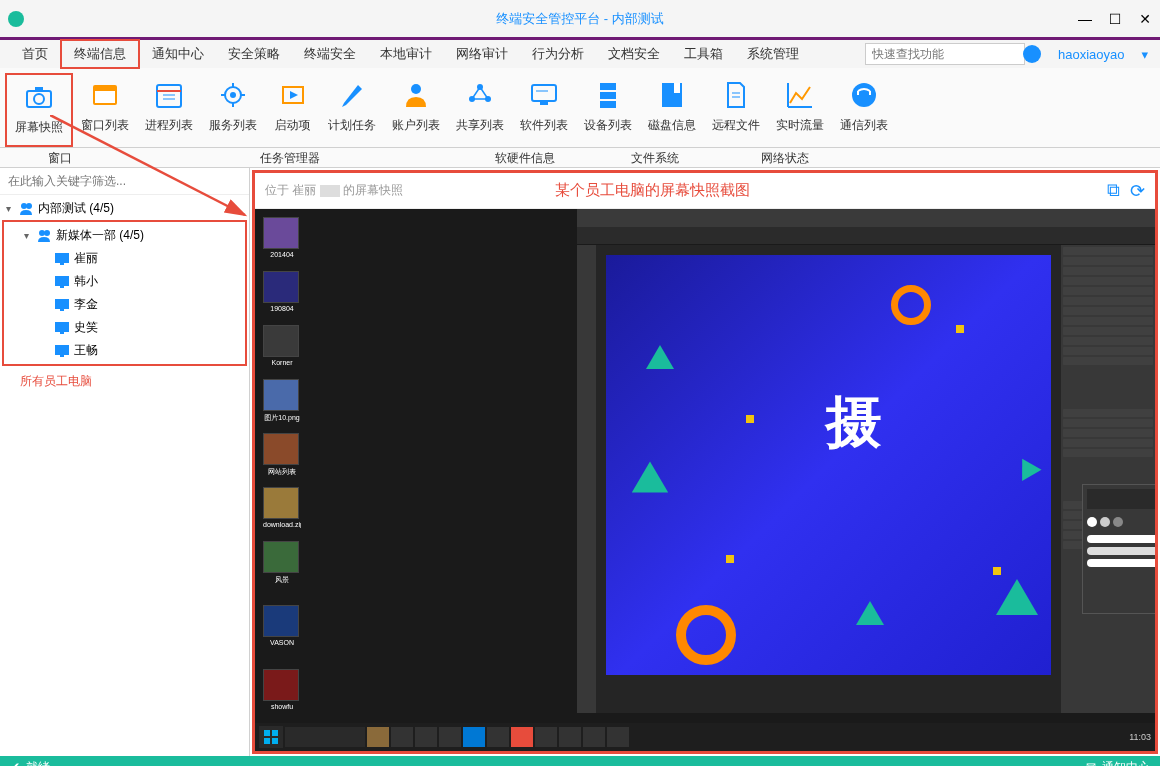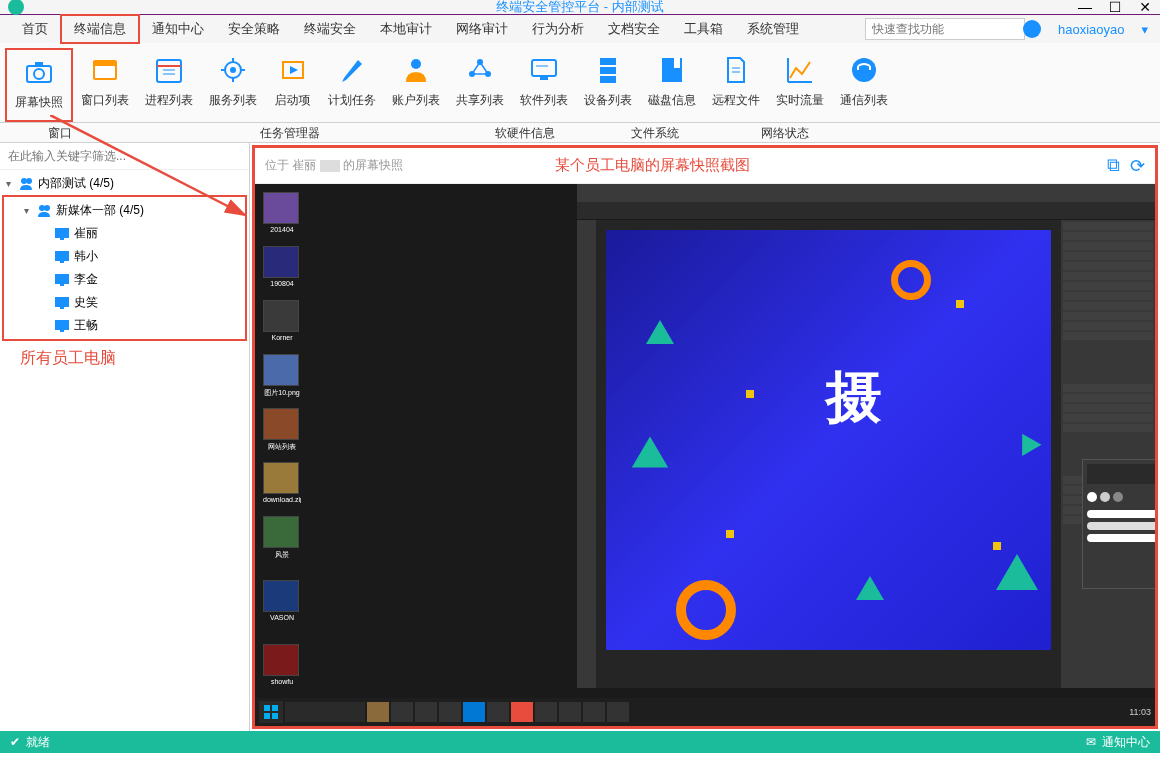--- a/index.html
+++ b/index.html
@@ -1,19 +1,19 @@
 <!DOCTYPE html>
 <html><head>
   <meta charset="utf-8">
   <style>
     * { margin: 0; padding: 0; box-sizing: border-box; }
     body { font-family: "Microsoft YaHei", Arial, sans-serif; font-size: 13px; background: #fff; width: 1160px; height: 766px; overflow: hidden; position: relative; }
     
     
-    .title-bar { height: 15px; background: #f5f5f5; display: flex; align-items: center; position: relative; border-bottom: 1px solid #701a75; }
+    .title-bar { height: 40px; background: #f5f5f5; display: flex; align-items: center; position: relative; border-bottom: 3px solid #701a75; }
     .title-bar .logo { width: 16px; height: 16px; background: #1abc9c; border-radius: 50%; margin-left: 8px; }
     .title-bar .title { position: absolute; left: 50%; transform: translateX(-50%); color: #1890ff; font-size: 13px; }
     .title-bar .controls { position: absolute; right: 0; display: flex; }
     .title-bar .controls span { width: 30px; height: 28px; display: flex; align-items: center; justify-content: center; cursor: pointer; font-size: 14px; }
     
     
     .menu-bar { height: 28px; background: #f5f5f5; display: flex; align-items: center; padding-left: 10px; position: relative; }
     .menu-item { padding: 4px 12px; cursor: pointer; color: #333; font-size: 13px; }
     .menu-item.highlighted { border: 2px solid #e74c3c; padding-left: 12px; }
     .menu-search { position: absolute; right: 135px; }
@@ -41,21 +41,21 @@
     .tree { flex: 1; padding: 2px; position: relative; }
     .tree-highlight { border: 2px solid #e74c3c; padding: 2px; }
     .tree-item { display: flex; align-items: center; padding: 3px 4px; cursor: pointer; font-size: 12px; }
     .tree-item .toggle { width: 12px; font-size: 10px; color: #666; }
     .tree-item .icon { width: 16px; height: 16px; margin-right: 4px; }
     .tree-item.level-1 { padding-left: 18px; }
     .tree-item.level-2 { padding-left: 48px; }
     .folder-icon { fill: #1890ff; }
     .pc-icon { fill: #1890ff; }
     
-    .annotation { color: #e74c3c; font-size: 16px; font-weight: normal; position: absolute; }
+    .annotation { color: #e74c3c; font-size: 12px; font-weight: normal; position: absolute; }
     
     
     .content { flex: 1; display: flex; flex-direction: column; position: relative; }
     .content-highlight { border: 3px solid #e74c3c; flex: 1; display: flex; flex-direction: column; margin: 2px; }
     .content-header { height: 36px; background: #fff; border-bottom: 1px solid #eee; display: flex; align-items: center; padding: 0 10px; position: relative; }
     .content-header .location { color: #999; font-size: 12px; }
     .content-header .actions { position: absolute; right: 10px; display: flex; gap: 10px; }
     .content-header .actions span { color: #1890ff; cursor: pointer; font-size: 18px; }
     
     .screenshot-area { flex: 1; background: #1a1a1a; position: relative; overflow: hidden; }

